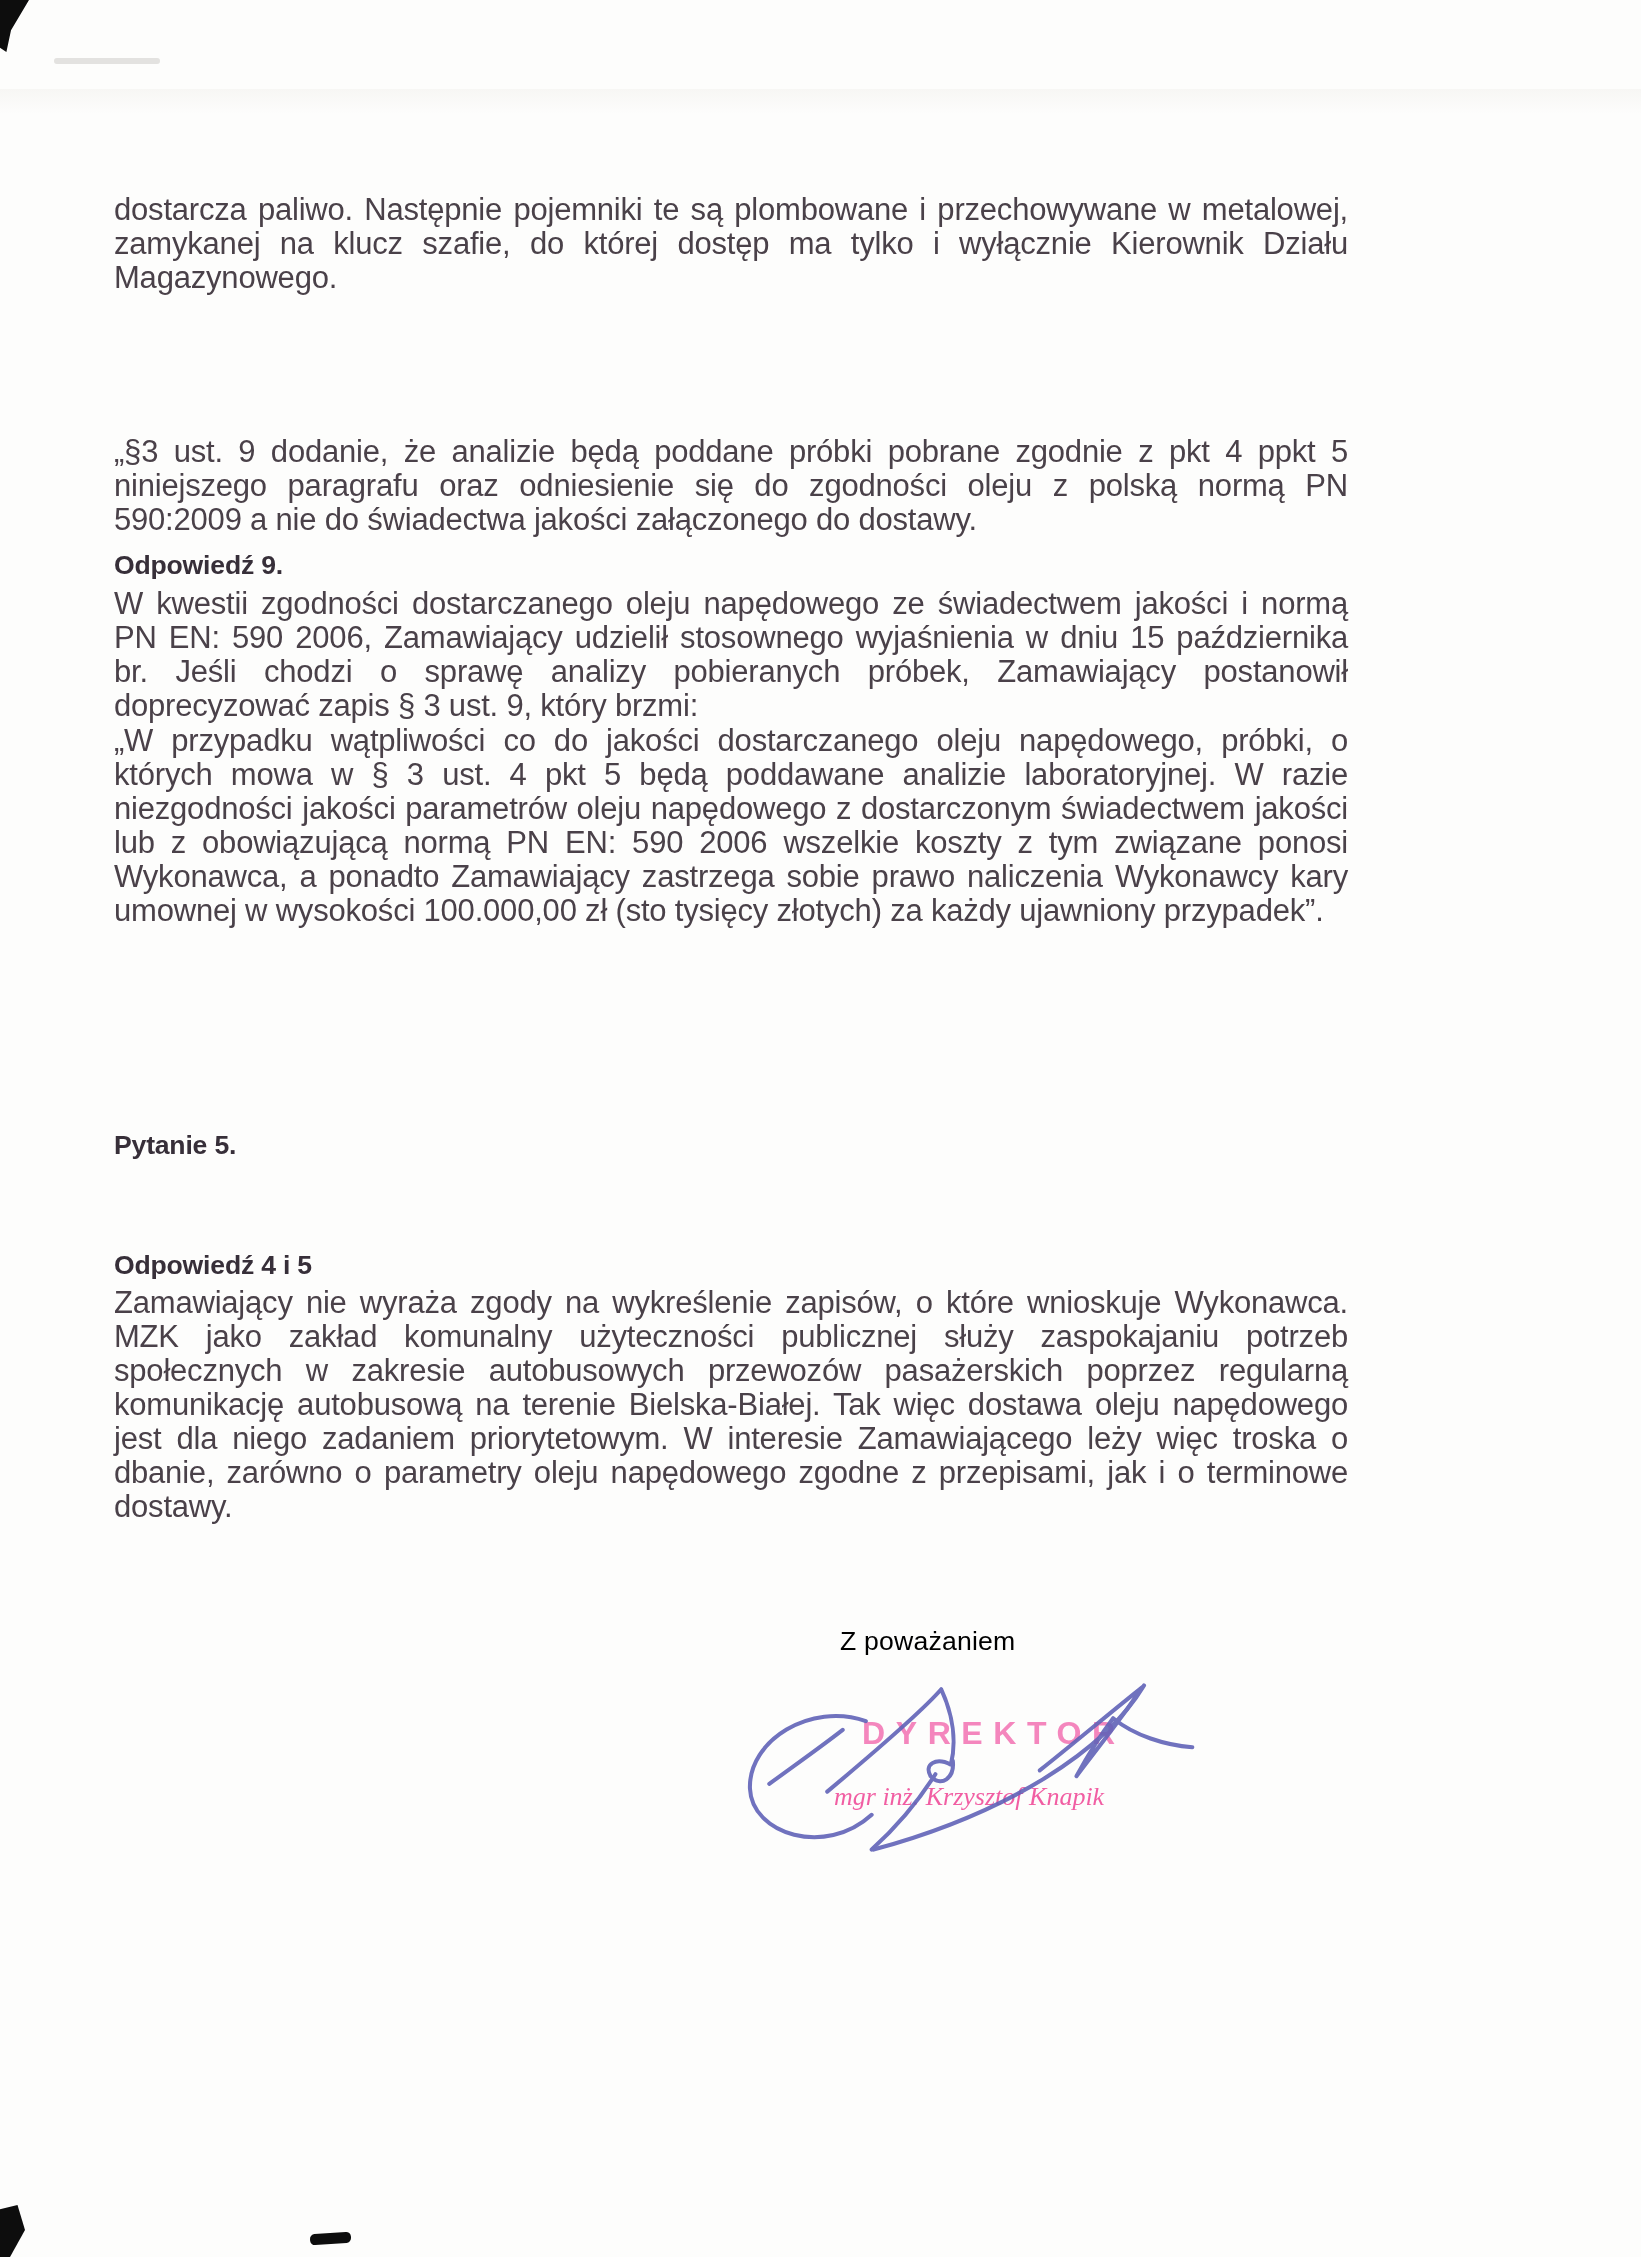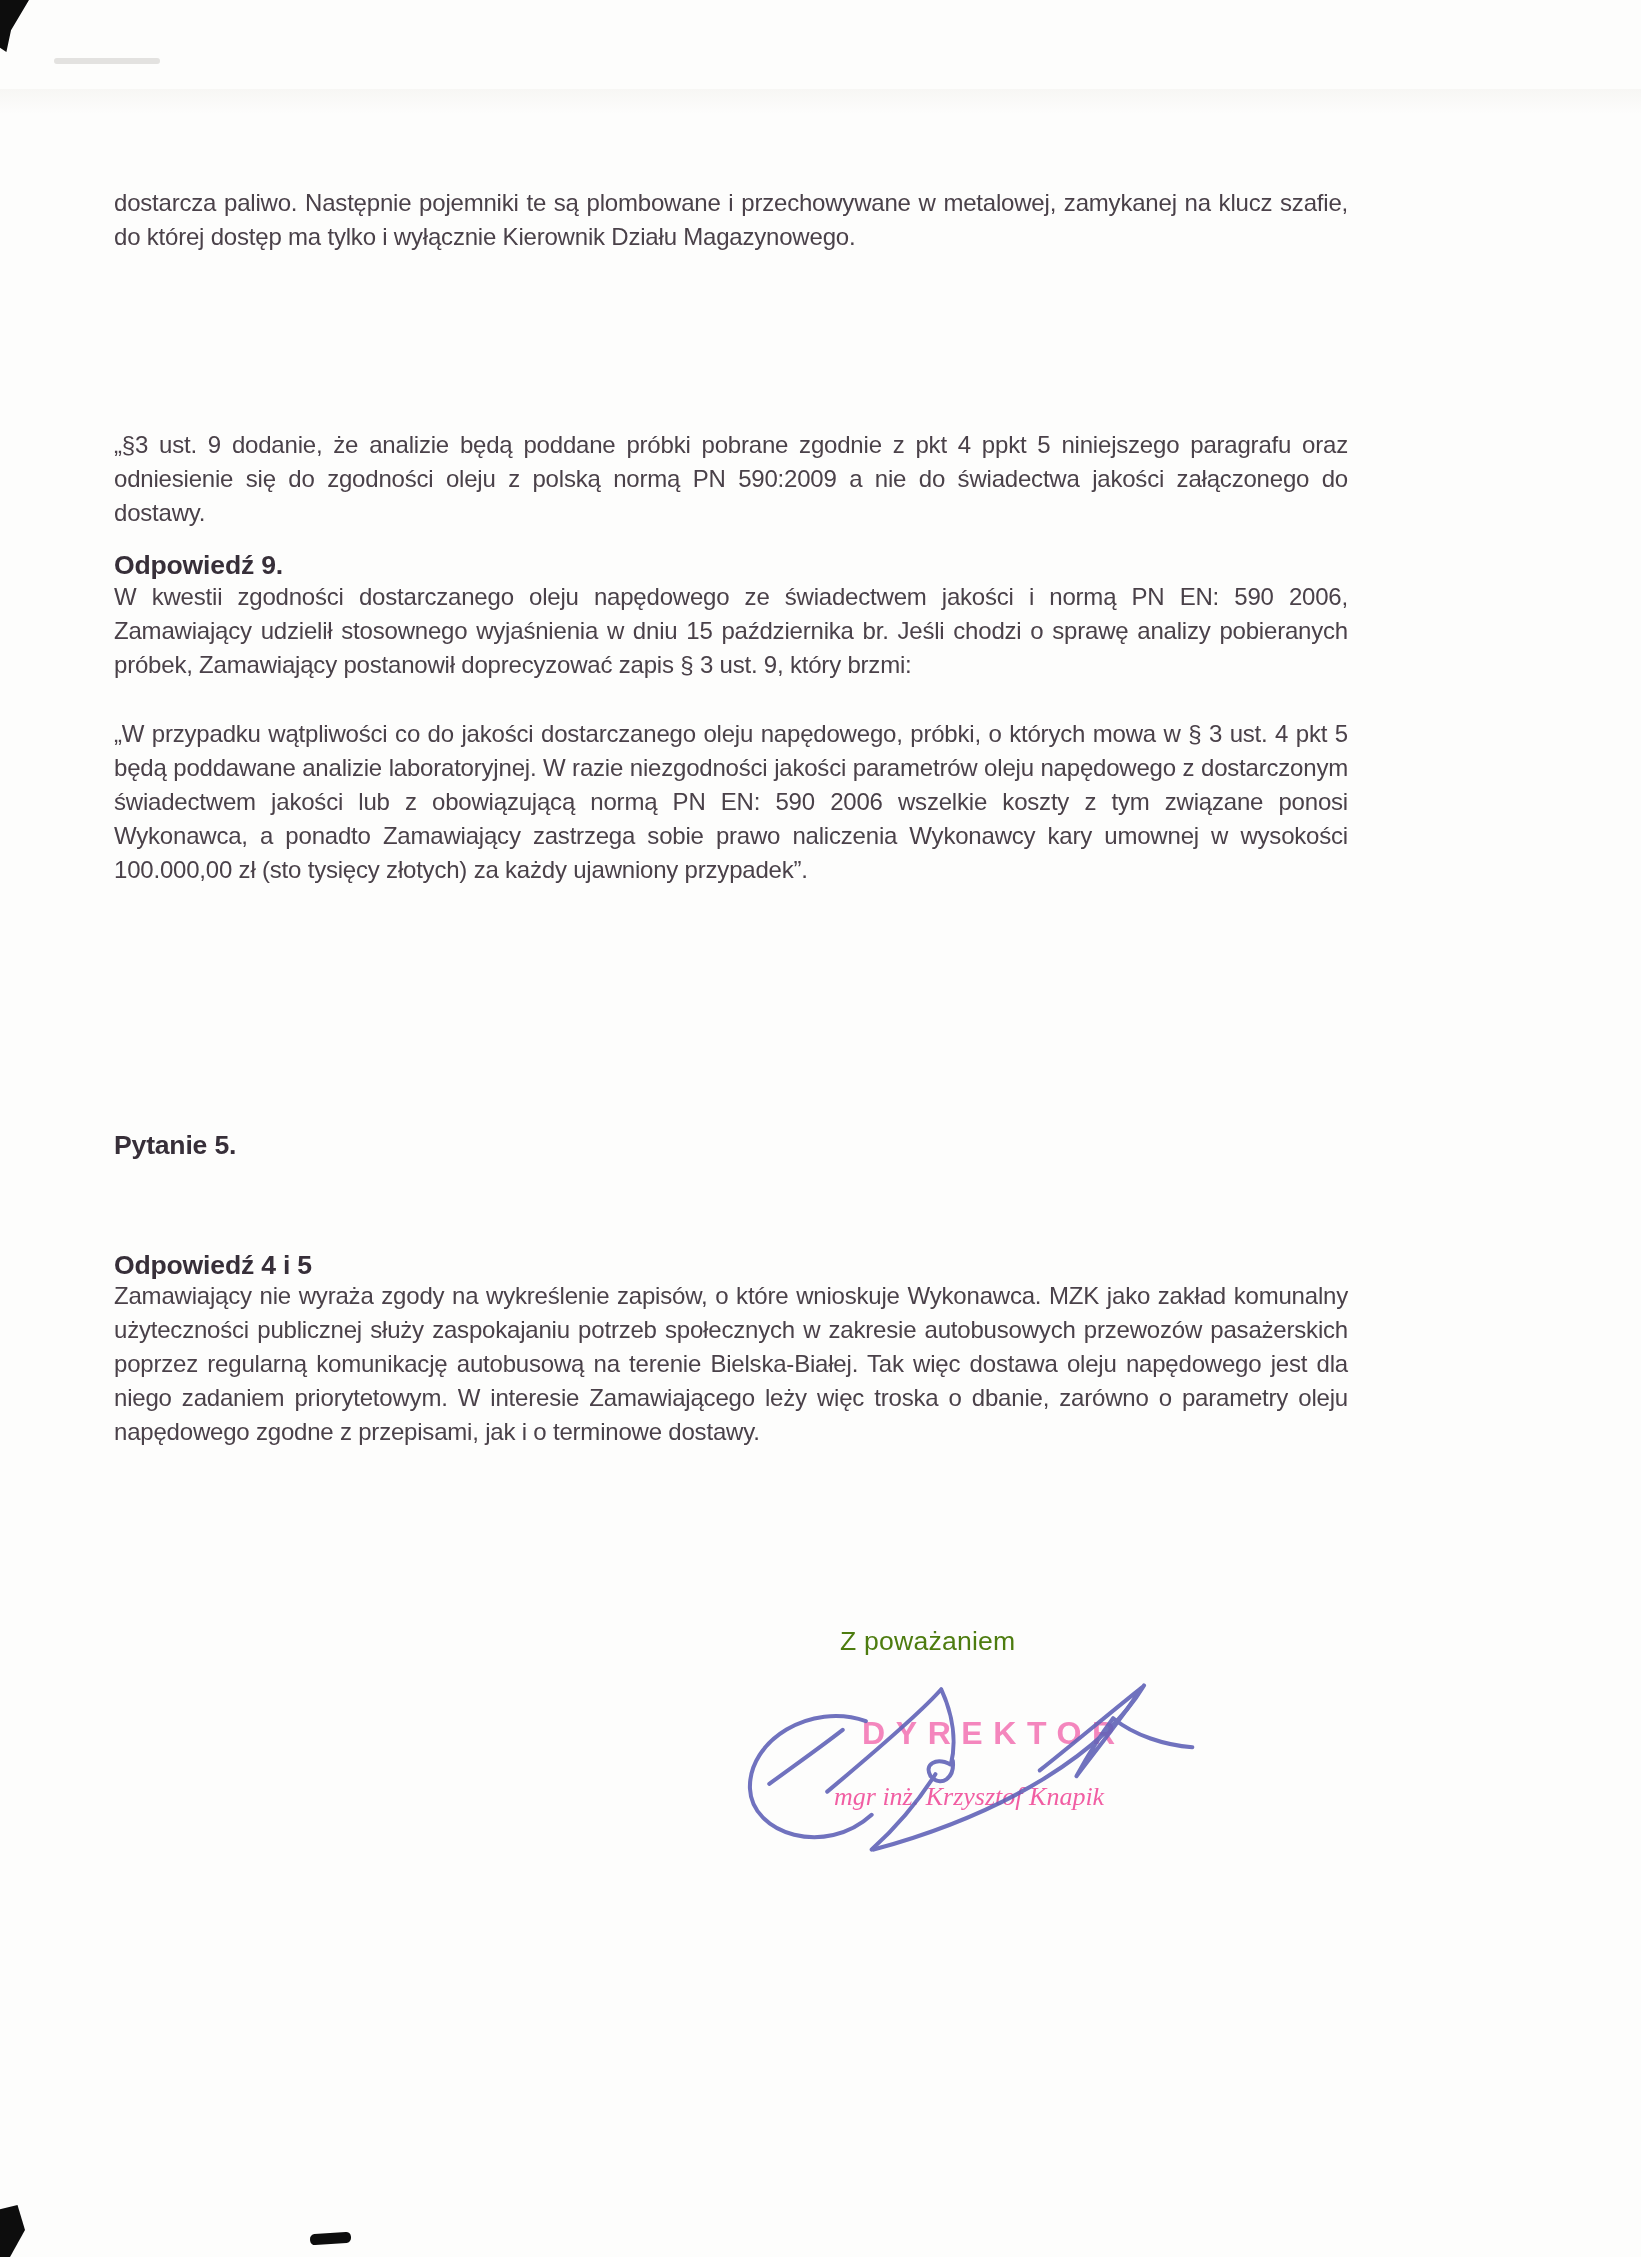--- a/index.html
+++ b/index.html
@@ -10,33 +10,33 @@
     overflow:hidden;
     font-family:"Liberation Sans","DejaVu Sans",sans-serif;
     color:#4a4149;
   }
   .scan-band{
     position:absolute;left:0;top:89px;width:1641px;height:25px;
     background:linear-gradient(#f2f1ee,#fdfdfc);opacity:.55;
   }
   .txt{
     position:absolute;left:114px;width:1234px;
-    font-size:24px;line-height:34px;
+    font-size:31px;line-height:34px;
     letter-spacing:-0.2px;
     text-align:justify;
     color:#4a4149;
   }
   .head{
     position:absolute;left:114px;width:1234px;
     font-size:26.6px;line-height:34px;font-weight:bold;
     color:#372f39;letter-spacing:-0.2px;
   }
   .closing{
     position:absolute;left:840px;top:1599px;
-    font-size:26.6px;color:#4d7c0f;letter-spacing:0.2px;
+    font-size:26.6px;color:#000000;letter-spacing:0.2px;
   }
   .stamp-title{
     position:absolute;left:862px;top:1715px;
     font-size:32px;font-weight:bold;letter-spacing:10.6px;
     color:rgba(241,100,170,0.78);
     font-family:"Liberation Sans","DejaVu Sans",sans-serif;
   }
   .stamp-name{
     position:absolute;left:834px;top:1782px;
     font-size:26px;font-style:italic;

